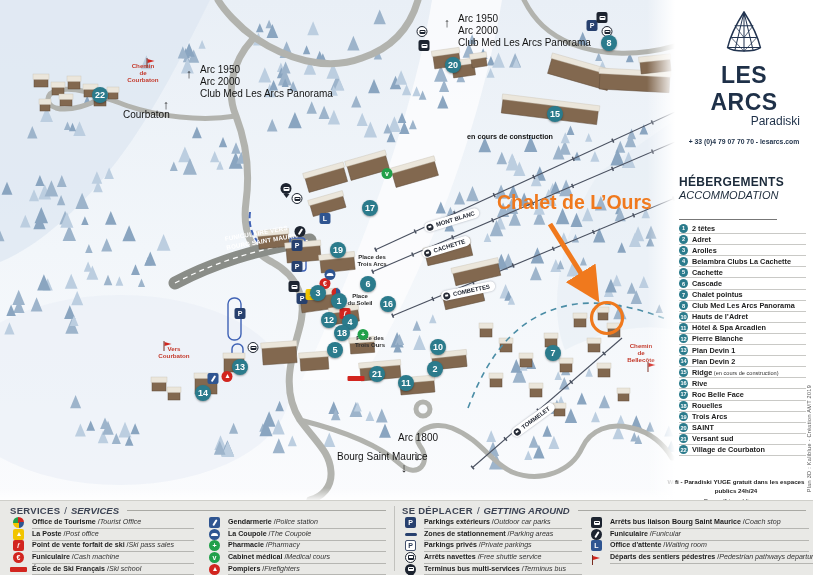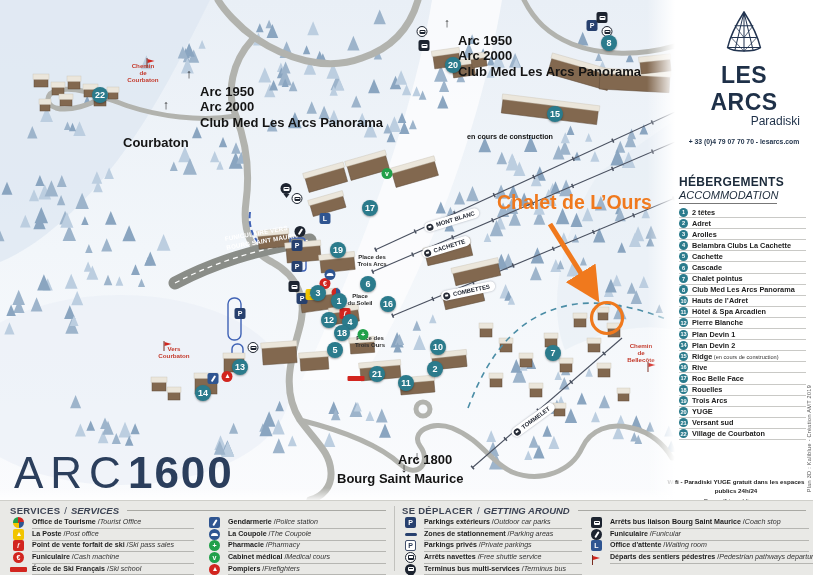--- a/index.html
+++ b/index.html
@@ -21,21 +21,21 @@
   .t1{fill:#9db4cb}.t2{fill:#bccee0}.t3{fill:#8aa5c0}
   .dashed-bound{fill:none;stroke:#4b8da6;stroke-width:1.6;stroke-dasharray:6 5;}
   .anno-stroke{stroke:#f0791d;fill:none;}
   .fade-r{position:absolute;top:0;right:0;width:28px;height:100%;background:linear-gradient(to right,rgba(255,255,255,0),#fff);z-index:9;pointer-events:none;}
   .fade-b{position:absolute;bottom:0;left:0;width:100%;height:12px;background:linear-gradient(to top,rgba(255,255,255,.85),rgba(255,255,255,0));z-index:9;pointer-events:none;}
 
   .marker{position:absolute;width:16px;height:16px;border-radius:50%;background:#2b7b8c;color:#fff;
           font-size:9px;font-weight:bold;display:flex;align-items:center;justify-content:center;
           transform:translate(-50%,-50%);box-shadow:0 1px 2px rgba(0,0,0,.35);z-index:6;}
   .mapic{position:absolute;transform:translate(-50%,-50%);z-index:5;}
-  .dir-label{position:absolute;font-size:13px;font-weight:bold;color:#141414;line-height:1.18;white-space:pre-line;z-index:4;margin-top:20px;}
+  .dir-label{position:absolute;font-size:10px;font-weight:normal;color:#141414;line-height:1.18;white-space:pre-line;z-index:4;}
   .dir-arrow{position:absolute;font-size:13px;font-weight:bold;color:#141414;transform:translate(-50%,-50%);z-index:4;}
   .red-label{position:absolute;font-size:6.2px;font-weight:bold;color:#c43a2c;text-align:center;line-height:1.15;white-space:pre-line;transform:translate(-50%,0);z-index:4;}
   .place-label{position:absolute;font-size:6px;font-weight:bold;color:#2c2c2c;text-align:center;line-height:1.1;white-space:pre-line;transform:translate(-50%,-50%);z-index:4;}
   .pill{position:absolute;transform:translate(-50%,-50%) rotate(var(--r,0deg));background:#fff;border-radius:7px;
         padding:1.5px 5px 1.5px 2px;display:flex;align-items:center;gap:3px;font-size:6px;font-weight:bold;
         color:#262b36;box-shadow:0 0 2px rgba(40,50,70,.4);white-space:nowrap;z-index:4;}
   .pill-dot{width:7px;height:7px;border-radius:50%;background:#262b36;position:relative;}
   .pill-dot::after{content:"";position:absolute;left:2px;top:2.5px;width:3px;height:2px;background:#fff;}
   .fun-label{position:absolute;left:224px;top:234px;transform:rotate(-10deg);transform-origin:left top;
              color:#fff;font-size:6.2px;font-weight:bold;white-space:pre-line;line-height:1.5;z-index:3;letter-spacing:.2px;}
@@ -81,21 +81,21 @@
 
   
   .side-panel{position:absolute;left:675px;top:0;width:138px;height:500px;background:#fff;}
   .logo-wrap{margin:10px auto 0;width:118px;text-align:center;}
   .brand-name{font-size:23px;font-weight:bold;color:#1e3048;letter-spacing:.5px;margin-top:2px;}
   .brand-sub{font-size:12px;color:#1e3048;text-align:right;margin-top:-2px;padding-right:3px;}
   .brand-contact{font-size:6.8px;font-weight:bold;color:#1e3048;text-align:center;margin-top:10px;}
   .acc-block{position:absolute;left:4px;top:175px;right:7px;}
   .acc-heading{font-size:12px;font-weight:bold;color:#1b2a3a;letter-spacing:.3px;}
   .acc-heading-en{font-size:11px;font-style:italic;color:#1b2a3a;border-bottom:1px solid #777;
-                  padding-bottom:2px;width:98px;}
+                  padding-bottom:18px;width:98px;}
   .acc-list{margin-top:3px;}
   .acc-row{display:flex;align-items:center;gap:4px;height:10.1px;border-bottom:1px solid #c9c9c6;
            font-size:7.3px;font-weight:bold;color:#222;white-space:nowrap;}
   .acc-num{flex:0 0 auto;width:9px;height:9px;border-radius:50%;background:#2b7b8c;color:#fff;font-size:5.6px;
            display:flex;align-items:center;justify-content:center;}
   .acc-note{font-weight:normal;font-size:5.6px;color:#333;}
   .credit{position:absolute;right:1px;top:385px;writing-mode:vertical-rl;transform:rotate(180deg);
           font-size:5.5px;color:#555;letter-spacing:.3px;}
   .wifi{position:absolute;left:-14px;right:2px;top:477px;text-align:center;font-size:6.2px;color:#222;line-height:1.5;}
   .wifi-fr{font-weight:bold;display:block;}
@@ -663,23 +663,20 @@
         <line class="anno-stroke" x1="550" y1="224" x2="594" y2="294" stroke-width="5" marker-end="url(#oarrow)"></line>
         <circle class="anno-stroke" cx="607" cy="318" r="15.5" stroke-width="3.2"></circle>
       </g>
     </svg>
 
     <div class="fun-label">FUNICULAIRE VERS
 BOURG SAINT MAURICE</div>
     <div class="constr">en cours de construction</div>
     <div class="anno-label">Chalet de L’Ours</div>
 
-    <div class="resort-title">
-      <span class="rt-light">ARC</span><span class="rt-bold">1600</span>
-    </div>
 
     <div class="fade-r"></div>
     <div class="fade-b"></div>
   <div class="marker" style="left: 339px; top: 301px;">1</div>
       <div class="marker" style="left: 435px; top: 369px;">2</div>
       <div class="marker" style="left: 318px; top: 293px;">3</div>
       <div class="marker" style="left: 350px; top: 322px;">4</div>
       <div class="marker" style="left: 335px; top: 350px;">5</div>
       <div class="marker" style="left: 368px; top: 284px;">6</div>
       <div class="marker" style="left: 553px; top: 353px;">7</div>
@@ -782,21 +779,21 @@
 de
 Bellecôte</div>
       <div class="dir-label" style="left: 200px; top: 64px;">Arc 1950
 Arc 2000
 Club Med Les Arcs Panorama</div>
       <span class="dir-arrow" style="left: 189px; top: 73px;">↑</span>
       <div class="dir-label" style="left: 458px; top: 13px;">Arc 1950
 Arc 2000
 Club Med Les Arcs Panorama</div>
       <span class="dir-arrow" style="left: 447px; top: 22px;">↑</span>
-      <div class="dir-label" style="left: 123px; top: 115px;">Courbaton</div>
+      <div class="dir-label" style="left: 123px; top: 109px;">Courbaton</div>
       <span class="dir-arrow" style="left: 166px; top: 104px;">↑</span>
       <div class="dir-label" style="left: 398px; top: 432px;">Arc 1800</div>
       <span class="dir-arrow" style="left: 417px; top: 455px;">↓</span>
       <div class="dir-label" style="left: 337px; top: 451px;">Bourg Saint Maurice</div>
       <span class="dir-arrow" style="left: 404px; top: 467px;">↓</span>
     </div>
 
   <div class="side-panel">
     <div class="logo-wrap">
       <svg viewBox="0 0 46 50" width="42" height="46">
@@ -883,21 +880,21 @@
           <div class="acc-row">
             <span class="acc-num">18</span>
             <span class="acc-name">Rouelles</span>
           </div>
           <div class="acc-row">
             <span class="acc-num">19</span>
             <span class="acc-name">Trois Arcs</span>
           </div>
           <div class="acc-row">
             <span class="acc-num">20</span>
-            <span class="acc-name">YUGE</span>
+            <span class="acc-name">SAINT</span>
           </div>
           <div class="acc-row">
             <span class="acc-num">21</span>
             <span class="acc-name">Versant sud</span>
           </div>
           <div class="acc-row">
             <span class="acc-num">22</span>
             <span class="acc-name">Village de Courbaton</span>
           </div>
         </div>

